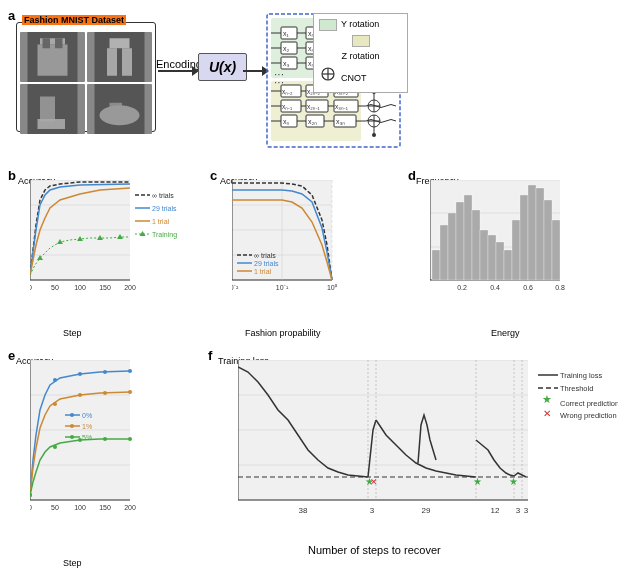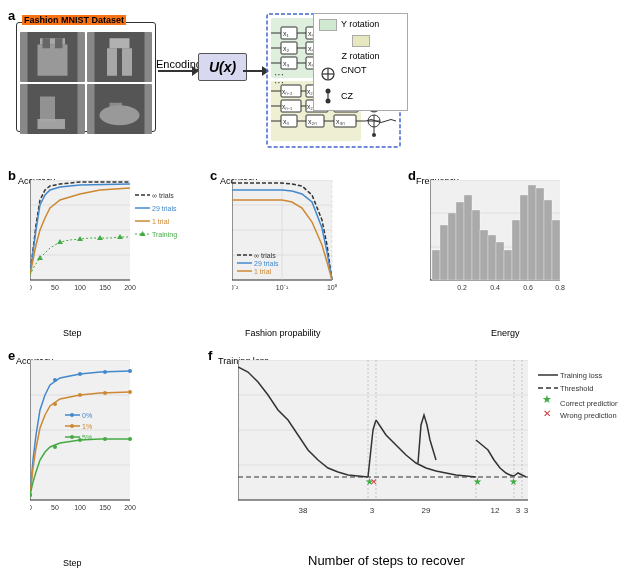--- a/index.html
+++ b/index.html
@@ -237,39 +237,29 @@
 
     <div style="position:absolute; top:5px; right:0; width:95px; border:1px solid #aaa; padding:5px; background:white;">
       <div style="display:flex; align-items:flex-start; gap:4px; margin-bottom:4px;">
         <div style="width:18px; height:12px; background:#d0e8d0; border:1px solid #aaa; flex-shrink:0;"></div>
         <span style="font-size:9px;">Y rotation</span>
       </div>
       <div style="display:flex; align-items:center; gap:4px; margin-bottom:4px;flex-direction:column;">
         <div style="width:18px; height:12px; background:#e8e8c0; border:1px solid #aaa; flex-shrink:0;"></div>
         <span style="font-size:9px;">Z rotation</span>
       </div>
-      <div style="display:flex; align-items:flex-start; gap:4px; margin-bottom:4px;">
+      <div style="display:flex; align-items:flex-end; gap:4px; margin-bottom:4px;">
         <div style="width:18px; height:18px; display:flex; align-items:center; justify-content:center; flex-shrink:0;">
           <svg width="18" height="18" viewBox="0 0 18 18">
             <circle cx="9" cy="9" r="6" fill="white" stroke="#333" stroke-width="1.2"></circle>
             <line x1="9" y1="3" x2="9" y2="15" stroke="#333" stroke-width="1.2"></line>
             <line x1="3" y1="9" x2="15" y2="9" stroke="#333" stroke-width="1.2"></line>
           </svg>
         </div>
         <span style="font-size:9px;">CNOT</span>
-      </div>
-      <div style="display:flex; align-items:center; gap:4px;">
-        <div style="width:18px; height:18px; display:flex; align-items:center; justify-content:center; flex-shrink:0;">
-          <svg width="18" height="18" viewBox="0 0 18 18">
-            <line x1="9" y1="2" x2="9" y2="16" stroke="#333" stroke-width="1.2"></line>
-            <circle cx="9" cy="4" r="2.5" fill="#333"></circle>
-            <circle cx="9" cy="14" r="2.5" fill="#333"></circle>
-          </svg>
-        </div>
-        <span style="font-size:9px;">CZ</span>
       </div>
     </div>
   </div>
 
   <div class="panel-b">
     <span class="panel-label">b</span>
     <div style="position:relative; width:100%; height:100%;">
       <span style="position:absolute; left:10px; top:8px; font-size:9px;">Accuracy</span>
       <svg style="position:absolute; top:12px; left:22px;" width="155" height="130" viewBox="0 0 155 130" xmlns="http://www.w3.org/2000/svg">
 
@@ -542,17 +532,17 @@
 
         <line x1="300" y1="15" x2="320" y2="15" stroke="#333" stroke-width="1.5"></line>
         <text x="322" y="18" font-size="7.5" fill="#333">Training loss</text>
         <line x1="300" y1="28" x2="320" y2="28" stroke="#333" stroke-width="1.5" stroke-dasharray="5,3"></line>
         <text x="322" y="31" font-size="7.5" fill="#333">Threshold</text>
         <text x="304" y="43" font-size="11" fill="#44aa44">★</text>
         <text x="322" y="46" font-size="7.5" fill="#333">Correct prediction</text>
         <text x="305" y="57" font-size="10" fill="#cc3333">✕</text>
         <text x="322" y="58" font-size="7.5" fill="#333">Wrong prediction</text>
       </svg>
-      <span style="position:absolute; bottom:0; left:100px; font-size:13px;">Number of steps to recover</span>
+      <span style="position:absolute; bottom:12px; left:100px; font-size:11px;">Number of steps to recover</span>
     </div>
   </div>
 
 </div>
 
 </body></html>

